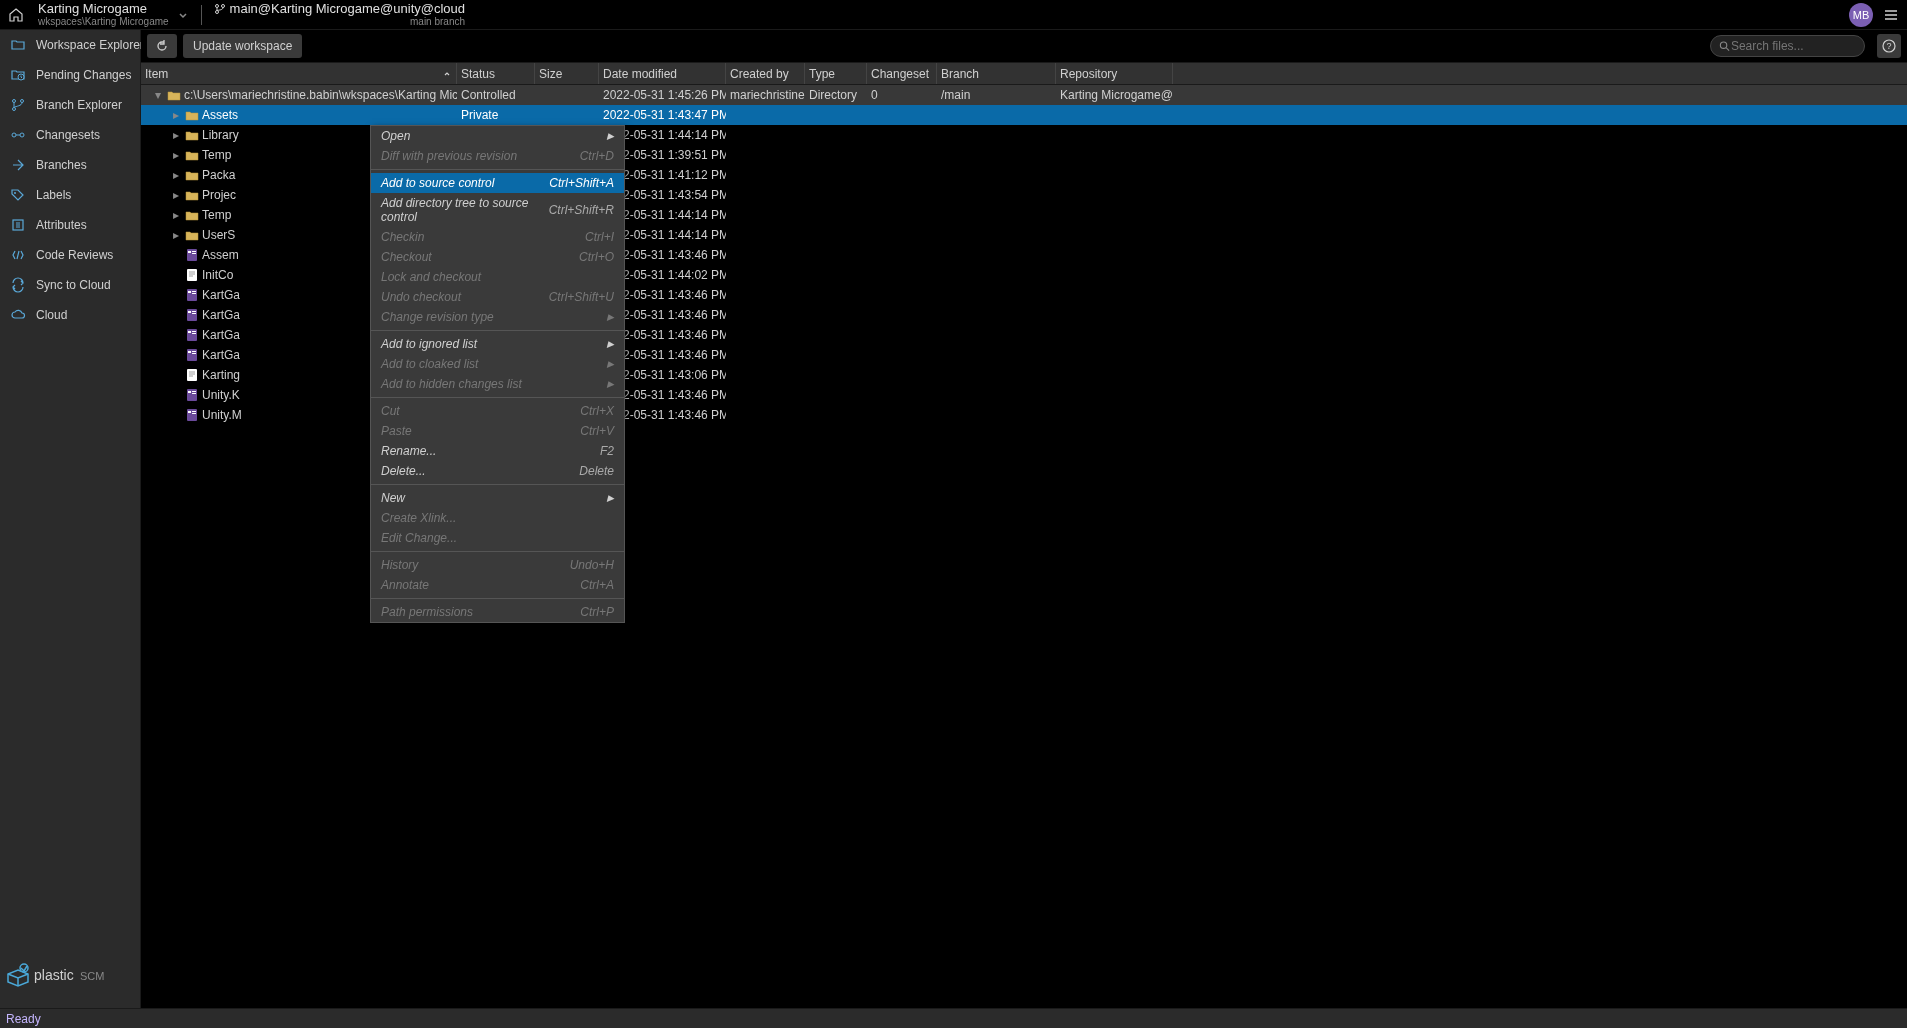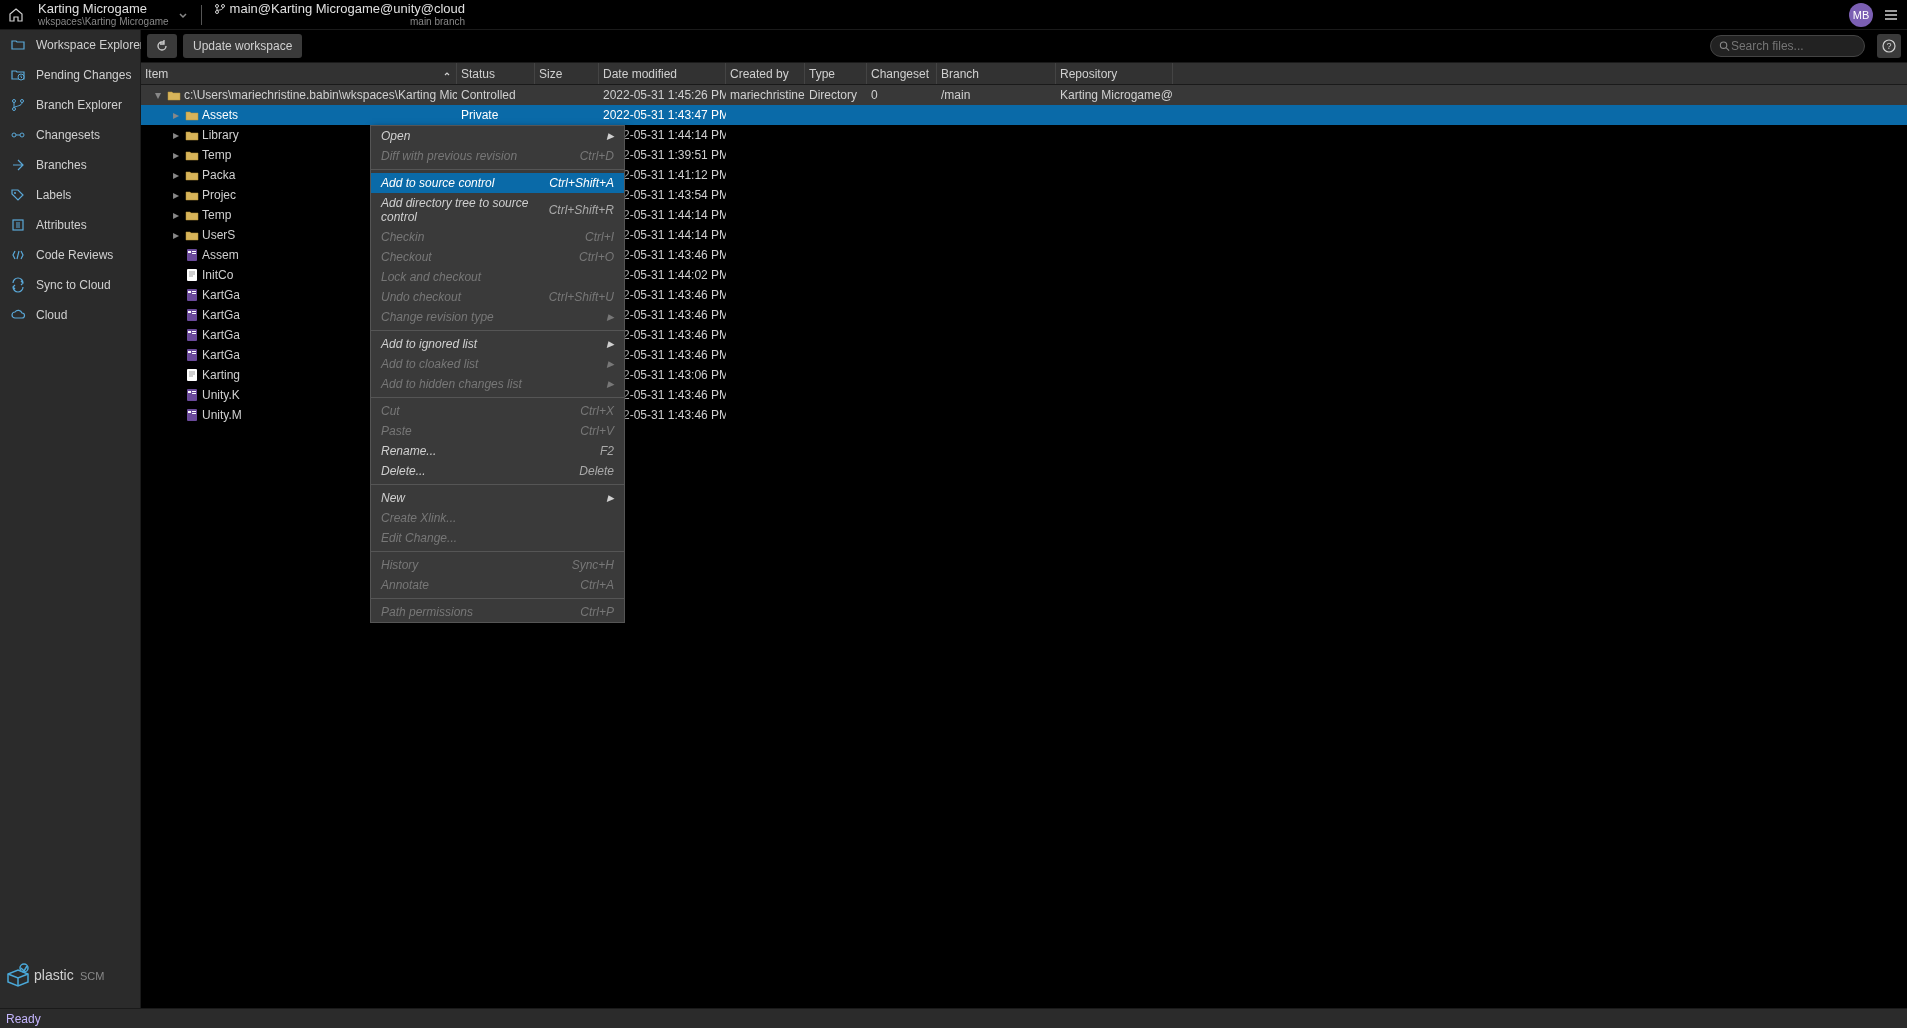--- a/index.html
+++ b/index.html
@@ -719,21 +719,21 @@
             </div>
             <div class="menu-item disabled">
               <span>Create Xlink...</span>
             </div>
             <div class="menu-item disabled">
               <span>Edit Change...</span>
             </div>
             <div class="menu-sep"></div>
             <div class="menu-item disabled">
               <span>History</span>
-              <span class="menu-shortcut">Sync+H</span>
+              <span class="menu-shortcut">Undo+H</span>
             </div>
             <div class="menu-item disabled">
               <span>Annotate</span>
               <span class="menu-shortcut">Ctrl+A</span>
             </div>
             <div class="menu-sep"></div>
             <div class="menu-item disabled">
               <span>Path permissions</span>
               <span class="menu-shortcut">Ctrl+P</span>
             </div>

